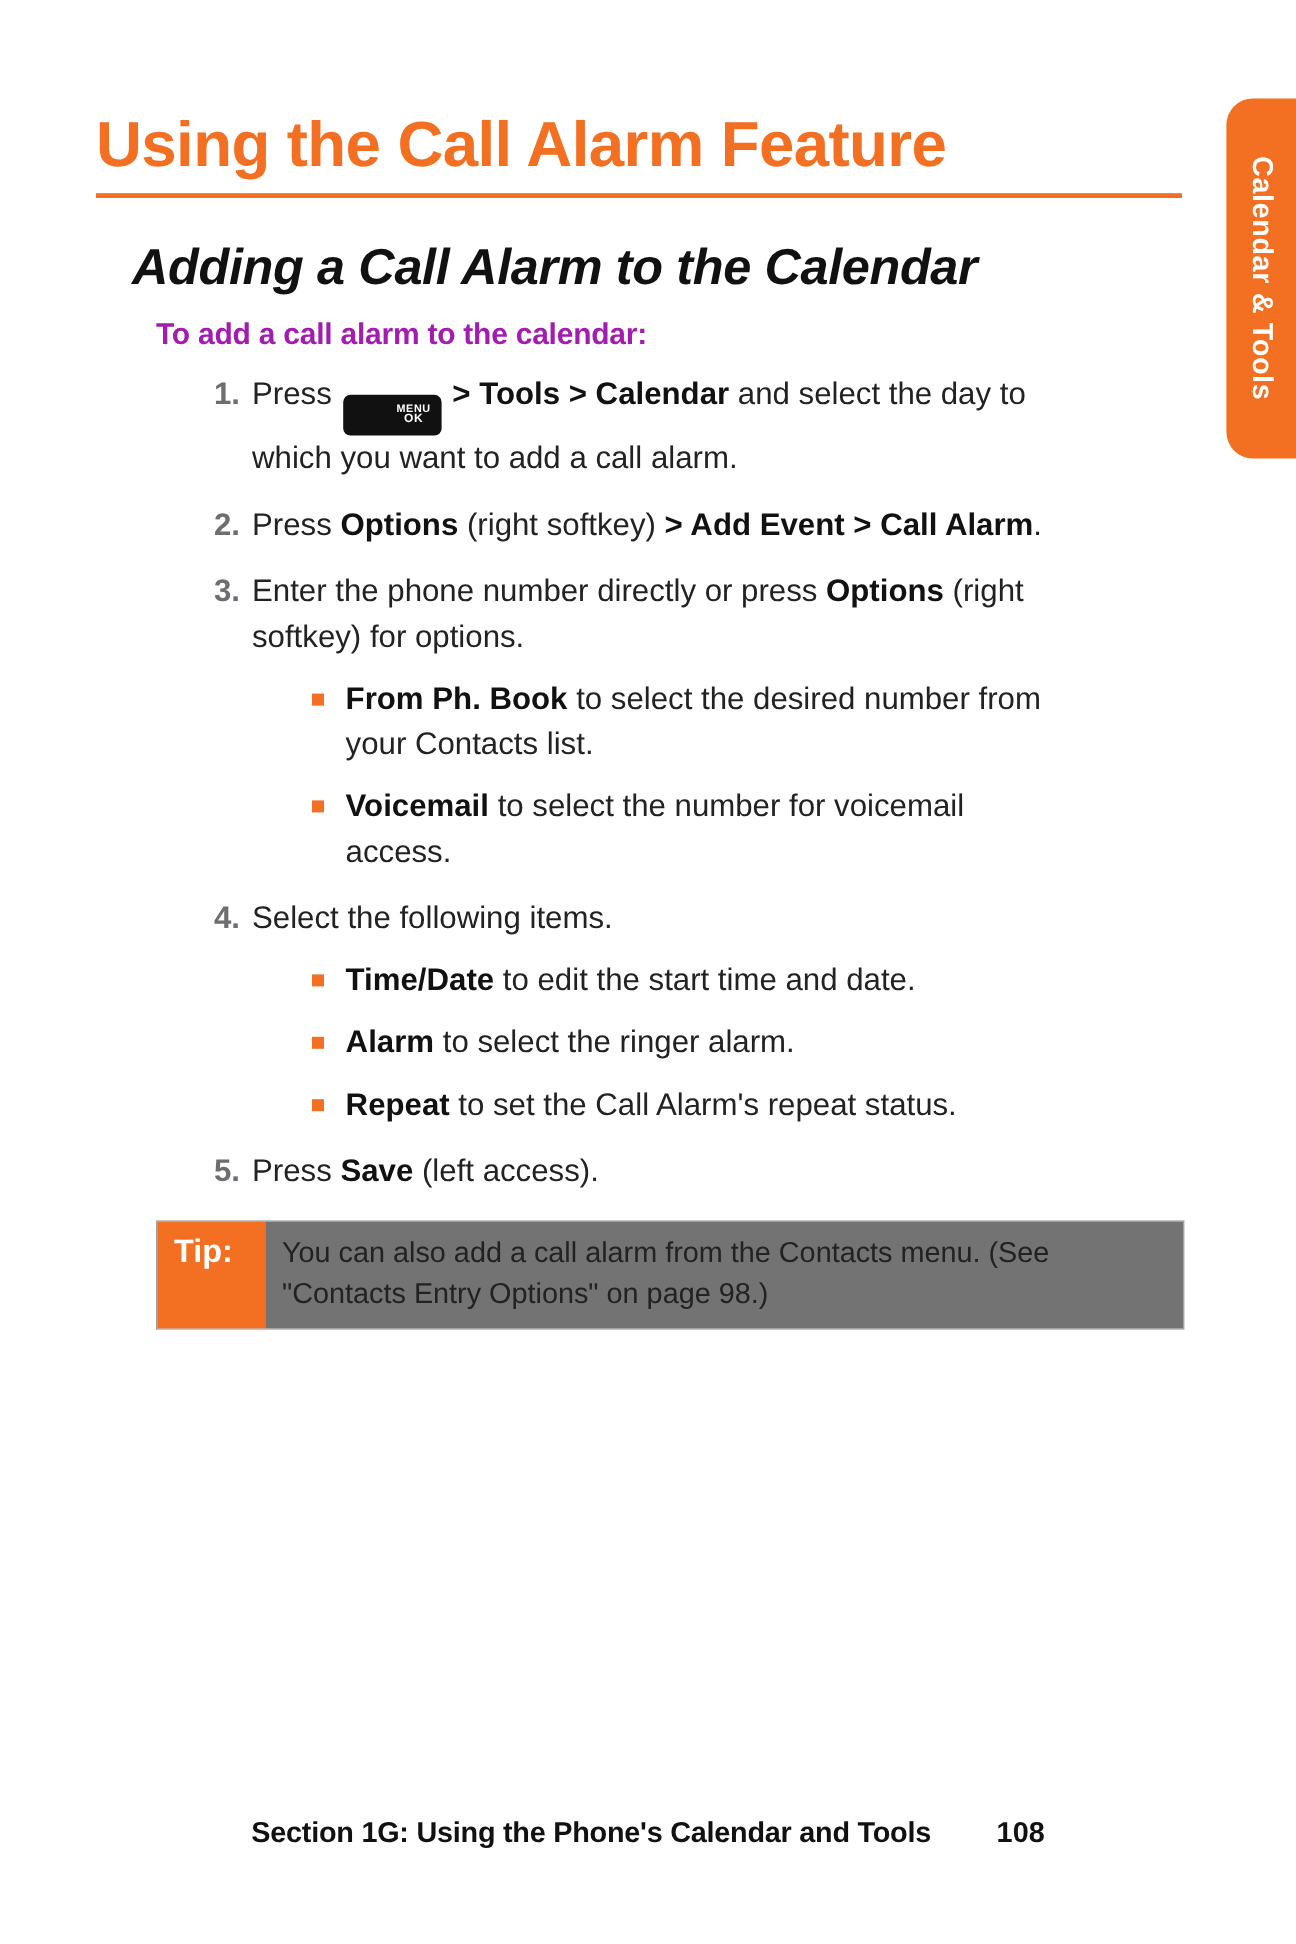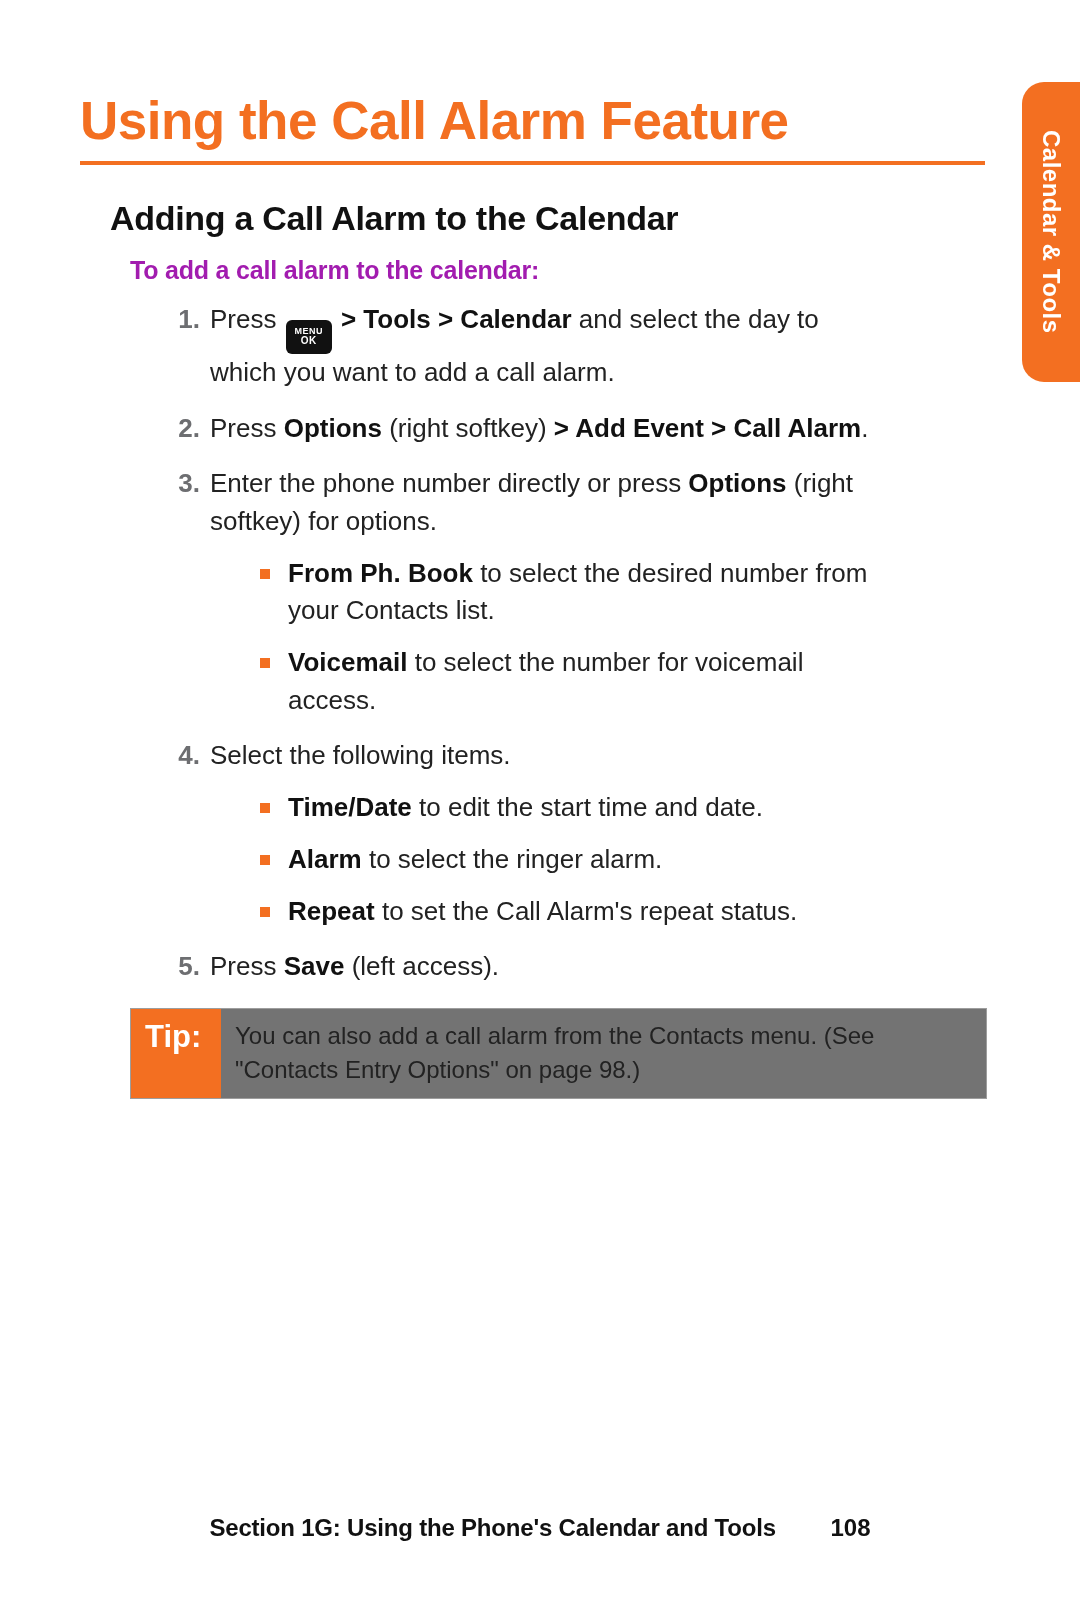--- a/index.html
+++ b/index.html
@@ -52,23 +52,24 @@
     border-top: 4px solid #f36f21;
     margin: 0 0 34px 0;
   }
   .body {
     padding-left: 30px;
     padding-right: 100px;
   }
   h2.section-title {
     color: #111;
     font-weight: 800;
-    font-size: 34px;
+    font-size: 42px;
     margin: 0 0 18px 0;
     letter-spacing: -0.3px;
+    font-style: italic;
   }
   p.intro {
     font-size: 26px;
     line-height: 1.45;
     margin: 0 0 24px 0;
     padding-left: 20px;
     color: #222;
   }
   p.proc-lead {
     font-weight: 800;
@@ -111,20 +112,21 @@
     color: #fff;
     width: 46px;
     height: 34px;
     border-radius: 6px;
     font-size: 9px;
     font-weight: 700;
     line-height: 1.05;
     vertical-align: -6px;
     margin: 0 2px;
     font-family: Arial, sans-serif;
+    padding-left: 36px;
   }
   .menu-key .l1 { font-size: 9px; letter-spacing: 0.5px;}
   .menu-key .l2 { font-size: 10px; letter-spacing: 0.5px;}
   ul.sub {
     list-style: none;
     margin: 14px 0 0 0;
     padding: 0 0 0 50px;
   }
   ul.sub > li {
     position: relative;
@@ -146,21 +148,21 @@
   .tip-box {
     display: flex;
     border: 1px solid #9d9d9d;
     margin: 22px 0 0 20px;
     width: 855px;
   }
   .tip-label {
     background: #f36f21;
     color: #fff;
     font-weight: 700;
-    font-size: 31px;
+    font-size: 27px;
     width: 90px;
     flex: 0 0 90px;
     padding: 10px 0 0 14px;
     box-sizing: border-box;
   }
   .tip-text {
     background: #737373;
     flex: 1;
     font-size: 24px;
     line-height: 1.4;

